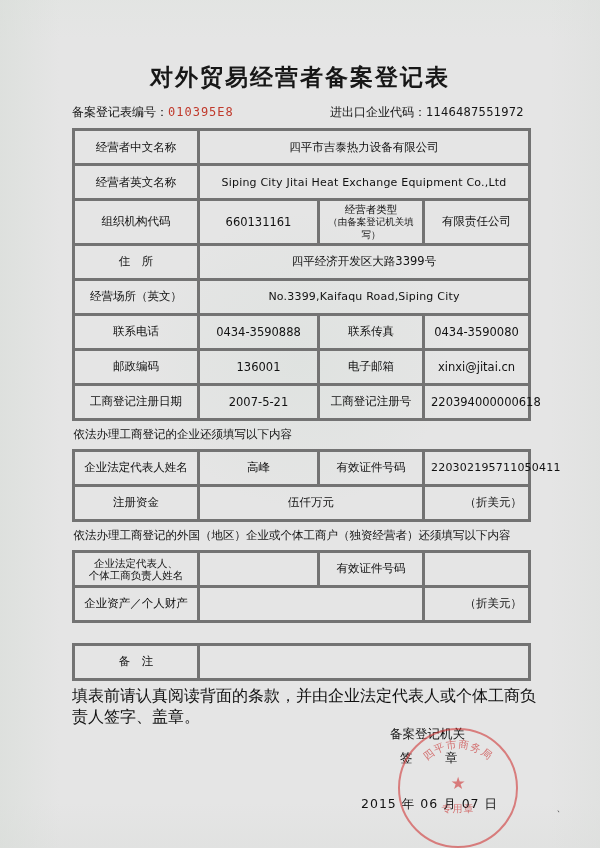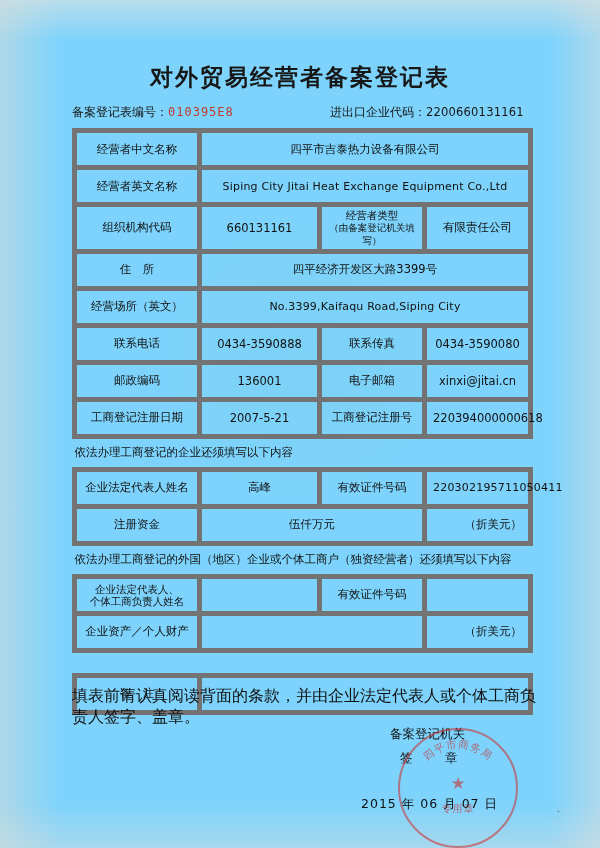--- a/index.html
+++ b/index.html
@@ -10,21 +10,21 @@
   body {
     width: 600px;
     height: 848px;
     overflow: hidden;
     font-family: "DejaVu Sans", "Liberation Sans", sans-serif;
   }
   .page {
     position: relative;
     width: 600px;
     height: 848px;
-    background: #7dd3fc;
+    background: #e5e5e5;
     box-sizing: border-box;
     overflow: hidden;
   }
   
   .scan-shade {
     position: absolute;
     inset: 0;
     background:
       linear-gradient(to right, rgba(215,220,215,0.55) 0px, rgba(255,255,255,0) 60px),
       linear-gradient(to left, rgba(220,222,220,0.5) 0px, rgba(255,255,255,0) 50px),
@@ -92,21 +92,21 @@
 
   table.form {
     position: absolute;
     left: 72px;
     top: 128px;
     width: 456px;
     border-collapse: collapse;
     table-layout: fixed;
   }
   table.form td {
-    border: 5px solid #737373;
+    border: 3px solid #737373;
     height: 28px;
     font-size: 11.5px;
     color: #111;
     padding: 2px 6px;
     vertical-align: middle;
   }
   td.lbl {
     text-align: center;
     white-space: nowrap;
     font-size: 11.5px;
@@ -243,21 +243,21 @@
   <div class="scan-shade"></div>
   <div class="watermark"></div>
 
   <div class="title">对外贸易经营者备案登记表</div>
 
   <div class="subheader">
     <div class="left">
       <span>备案登记表编号：</span><span class="num">010395E8</span>
     </div>
     <div class="right">
-      <span>进出口企业代码：</span><span class="rightval">2200660131161</span>
+      <span>进出口企业代码：</span><span class="rightval">1146487551972</span>
     </div>
   </div>
 
   <table class="form">
     <colgroup>
       <col style="width:125px">
       <col style="width:120px">
       <col style="width:105px">
       <col style="width:106px">
     </colgroup>

